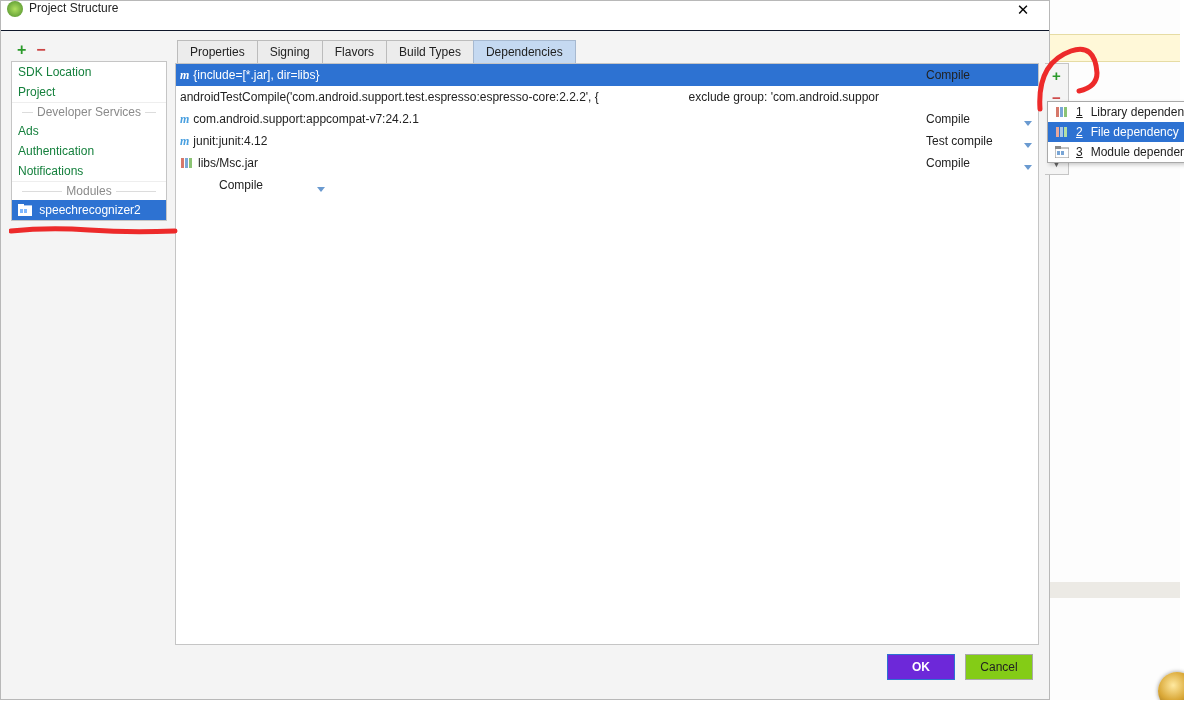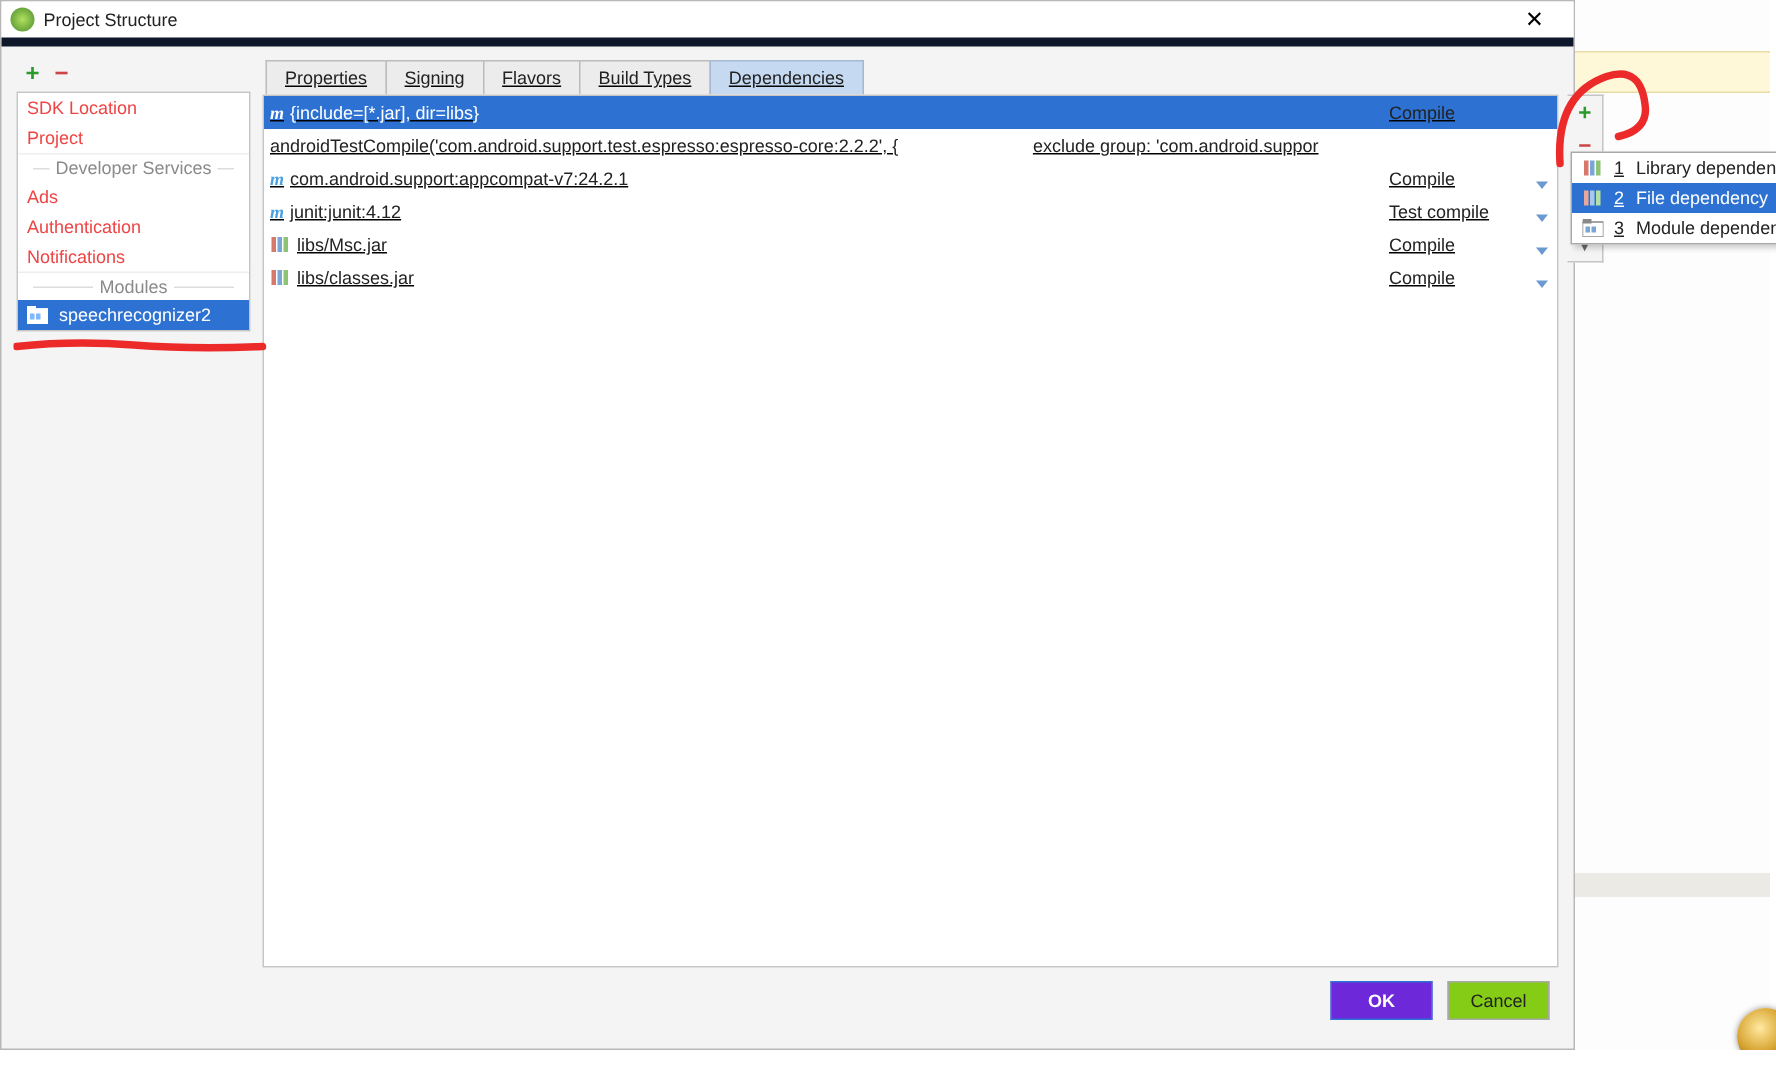--- a/index.html
+++ b/index.html
@@ -1,35 +1,35 @@
 <!DOCTYPE html>
 <html><head>
 <meta charset="utf-8">
 <style>
   * { box-sizing: border-box; margin: 0; padding: 0; font-family: "Segoe UI", Tahoma, sans-serif; font-size: 12px; }
   body { background: #fff; position: relative; }
   .window { width: 1050px; height: 700px; border: 1px solid #b8b8b8; background: #f4f4f4; position: relative; }
-  .titlebar { height: 30px; background: #fff; border-bottom: 6px solid #0f172a; display: flex; align-items: center; padding: 0 6px; }
+  .titlebar { height: 30px; background: #fff; border-bottom: 1px solid #0f172a; display: flex; align-items: flex-start; padding: 0 6px; }
   .titlebar .app-icon { width: 16px; height: 16px; margin-right: 6px; background: radial-gradient(circle at 8px 8px,#b0e060,#4a8b2a); border-radius: 50%; }
   .titlebar .title-text { flex: 1; color: #222; }
   .titlebar .close-x { width: 40px; text-align: center; font-size: 15px; cursor: default; }
   .dlg-body { position: absolute; top: 30px; left: 0; right: 0; bottom: 0; display: flex; flex-direction: column; padding: 8px 10px 10px 10px; }
   .top-row { display: flex; flex: 1; gap: 8px; }
   .left-panel { width: 156px; border: 1px solid #c5c5c5; background: #fff; display: flex; flex-direction: column; }
   .left-toolbar { height: 22px; display: flex; align-items: center; gap: 10px; padding: 0 6px; border-bottom: 0; }
   .left-toolbar .plus { color: #2a9a2a; font-size: 16px; font-weight: bold; line-height: 1; }
   .left-toolbar .minus { color: #c44; font-size: 16px; font-weight: bold; line-height: 1; }
   .left-list { overflow-y: auto; flex: 1; }
-  .left-item { padding: 3px 6px; color: #ef4444; cursor: default; }
+  .left-item { padding: 3px 6px; color: #15803d; cursor: default; }
   .left-header { padding: 2px 6px; color: #8a8a8a; font-size: 11px; border-top: 1px solid #eee; display: flex; align-items: center; text-align: center; }
   .left-header::before, .left-header::after { content:""; flex:1; height:1px; background:#dcdcdc; margin:0 4px;}
   .left-item.selected { background: #2d72d2; color: #fff; }
   .mod-icon { display:inline-block; width:14px; height:12px; margin-right:4px; vertical-align:-2px; }
   .mod-icon svg { width:14px; height:12px; }
-  .right-panel { flex: 1; display: flex; flex-direction: column; position: relative; text-decoration: underline; }
+  .right-panel { flex: 1; display: flex; flex-direction: column; position: relative; }
   .tabs { height: 24px; display: flex; align-items: flex-end; gap: 0; padding-left: 2px;}
   .tab { padding: 4px 12px; border: 1px solid #bcbcbc; border-bottom: none; background: #ececec; color: #222; margin-right: -1px; cursor: default;}
   .tab.active { background: #c5d9f1; border-color: #a7b9d0; position: relative; }
   .content-frame { flex: 1; border: 1px solid #c5c5c5; background: #fff; display: flex; flex-direction: column; position: relative; }
   .grid-head { height: 22px; display: flex; border-bottom: 1px solid #d0d0d0; background: #f7f7f7; }
   .grid-head .col1 { flex: 1; }
   .grid-head .col2 { width: 118px; text-align: center; border-left: 1px solid #d0d0d0; color: #222; line-height: 22px;}
   .grid-body { flex: 1; overflow: auto; }
   .row { height: 22px; display: flex; align-items: center; padding-left: 4px; color: #222; }
   .row .c1 { flex: 1; display: flex; align-items: center; gap: 4px; white-space: nowrap; overflow: hidden;}
@@ -160,28 +160,20 @@
                   <span class="lib-icon"><svg viewBox="0 0 14 12">
                       <rect x="1" y="1" width="3" height="10" fill="#d6786a"></rect>
                       <rect x="5" y="1" width="3" height="10" fill="#7aa6d6"></rect>
                       <rect x="9" y="1" width="3" height="10" fill="#8cc474"></rect>
                     </svg></span>
                   <span>libs/Msc.jar</span>
                 </div>
               <div class="c2">Compile</div>
             </div>
             <div class="row">
-              <div class="c1">
-                  <span class="lib-icon"><svg viewBox="0 0 14 12">
-                      <rect x="1" y="1" width="3" height="10" fill="#d6786a"></rect>
-                      <rect x="5" y="1" width="3" height="10" fill="#7aa6d6"></rect>
-                      <rect x="9" y="1" width="3" height="10" fill="#8cc474"></rect>
-                    </svg></span>
-                  <span>libs/classes.jar</span>
-                </div>
               <div class="c2">Compile</div>
             </div>
           </div>
         </div>
 
         <div class="side-toolbar">
           <div class="side-btn plus">
               <span>+</span>
             </div>
           <div class="side-btn minus">

